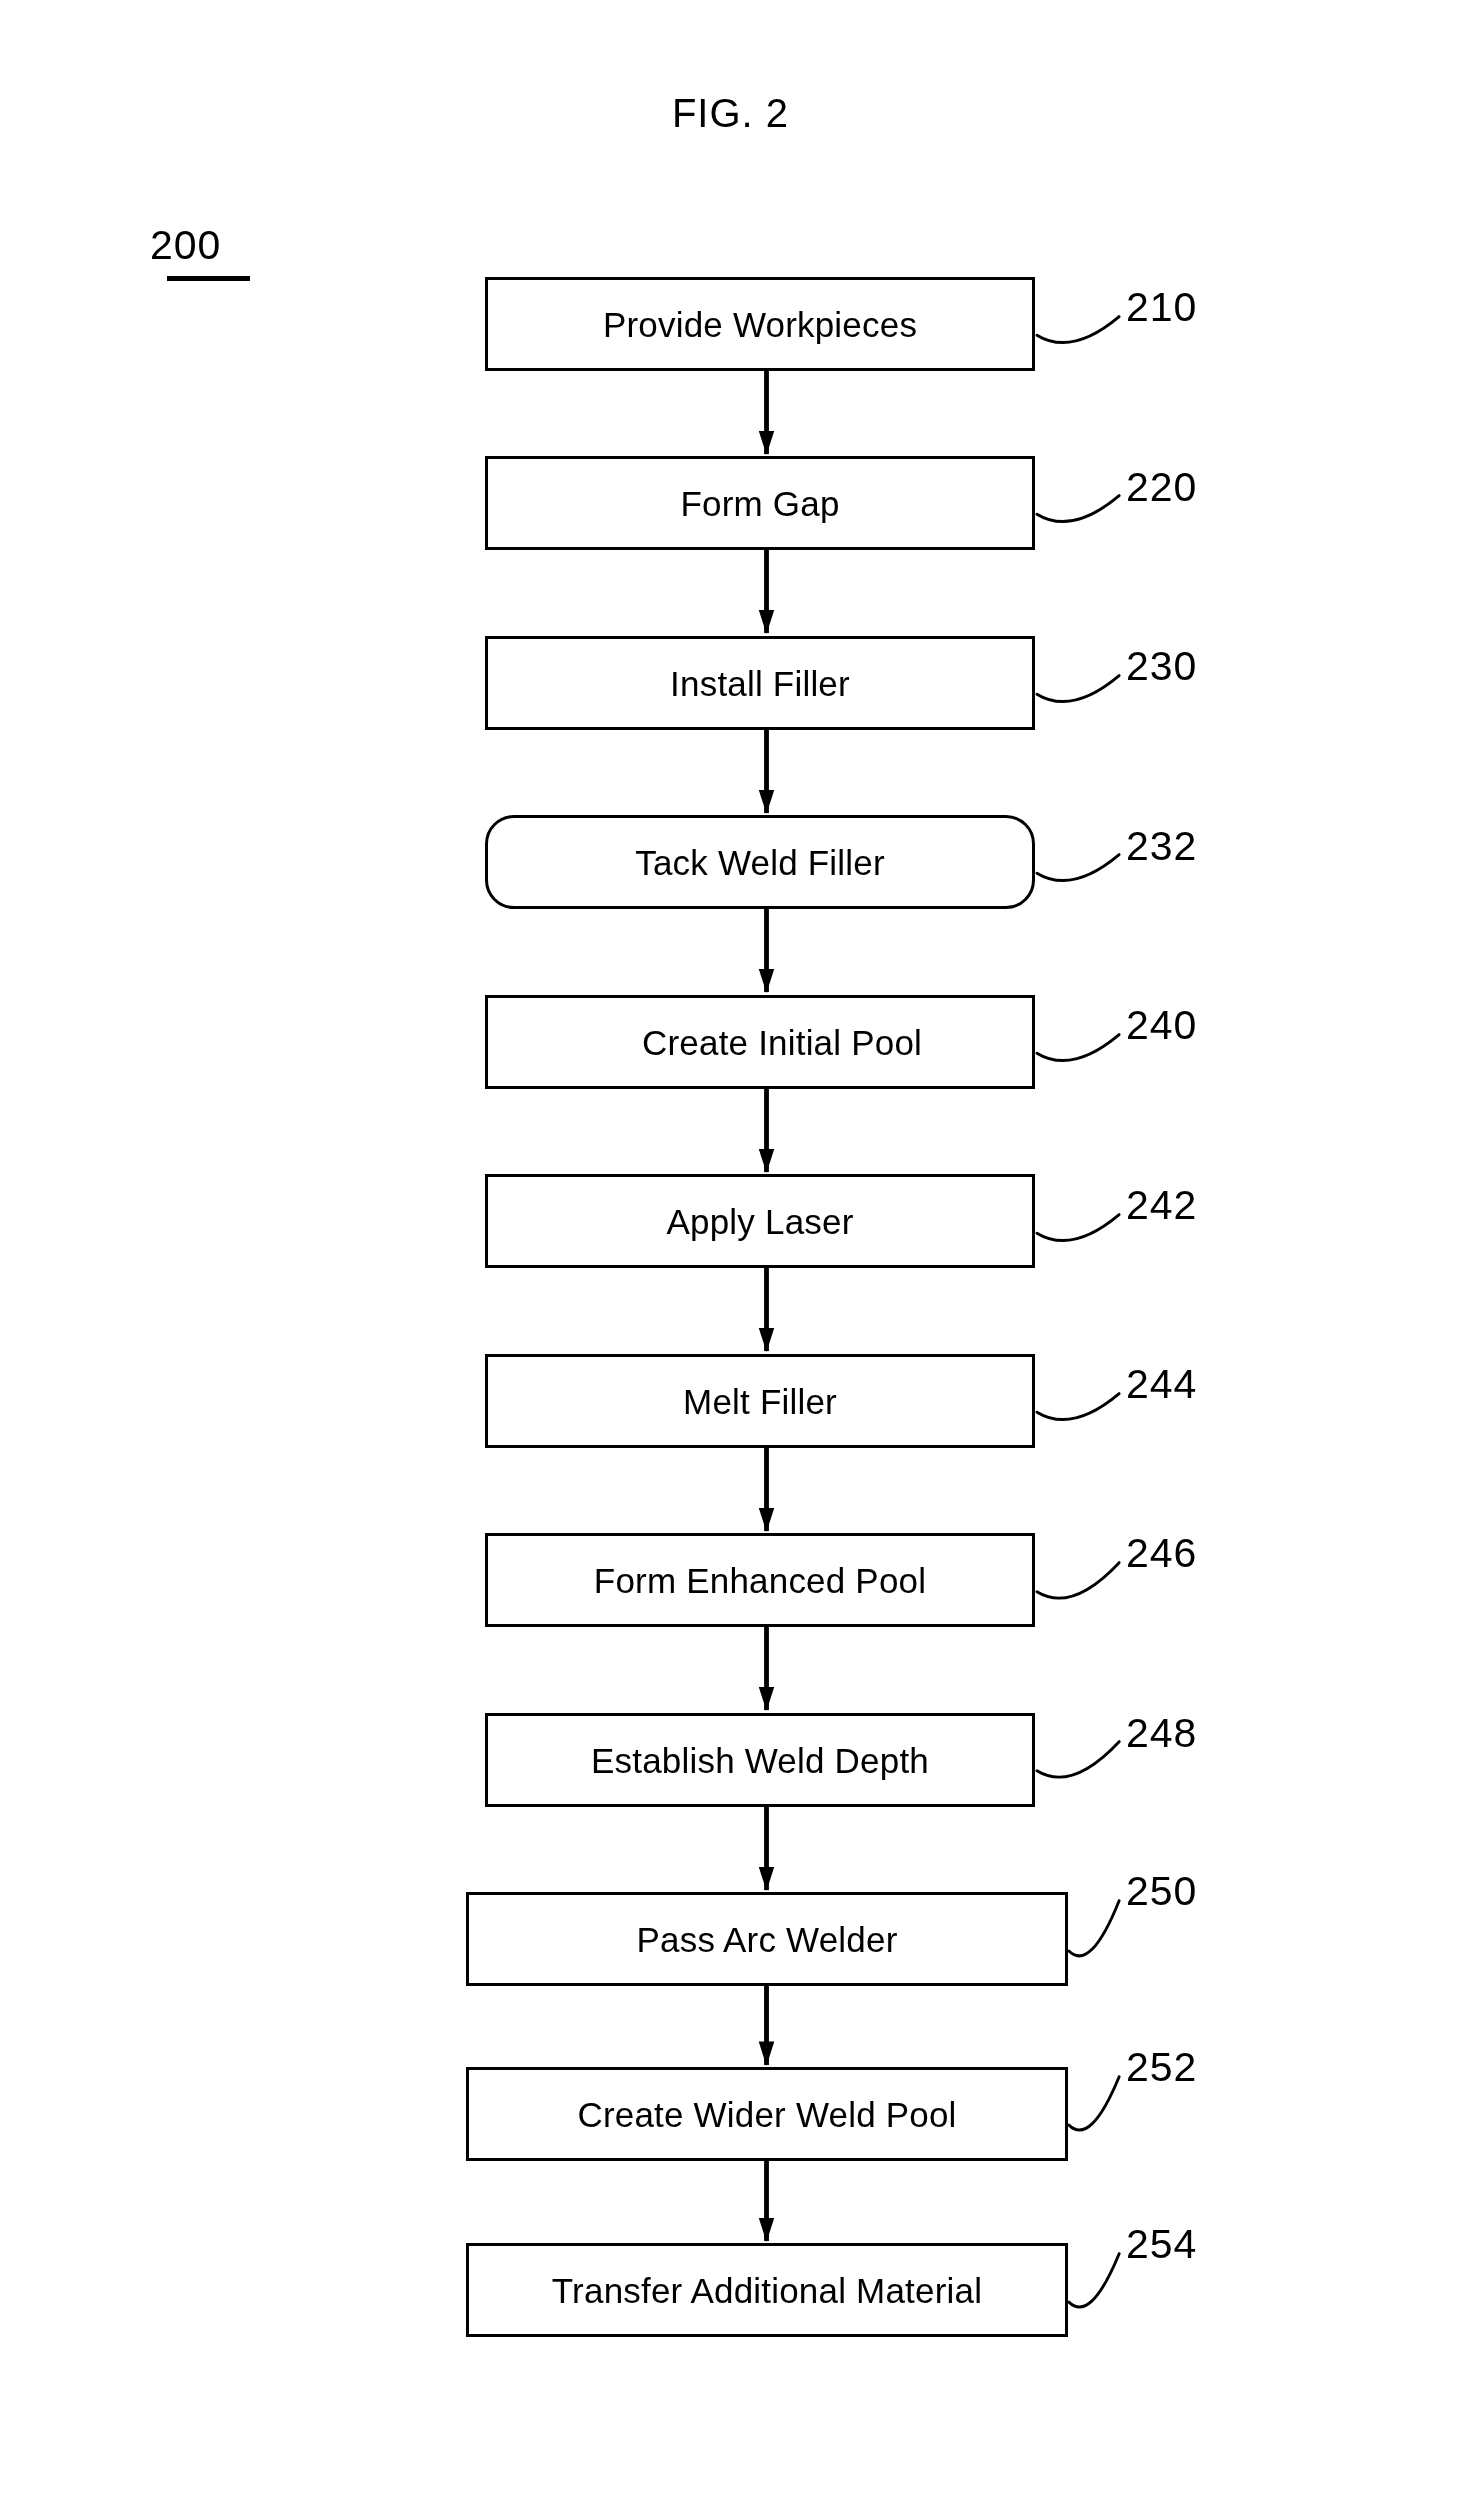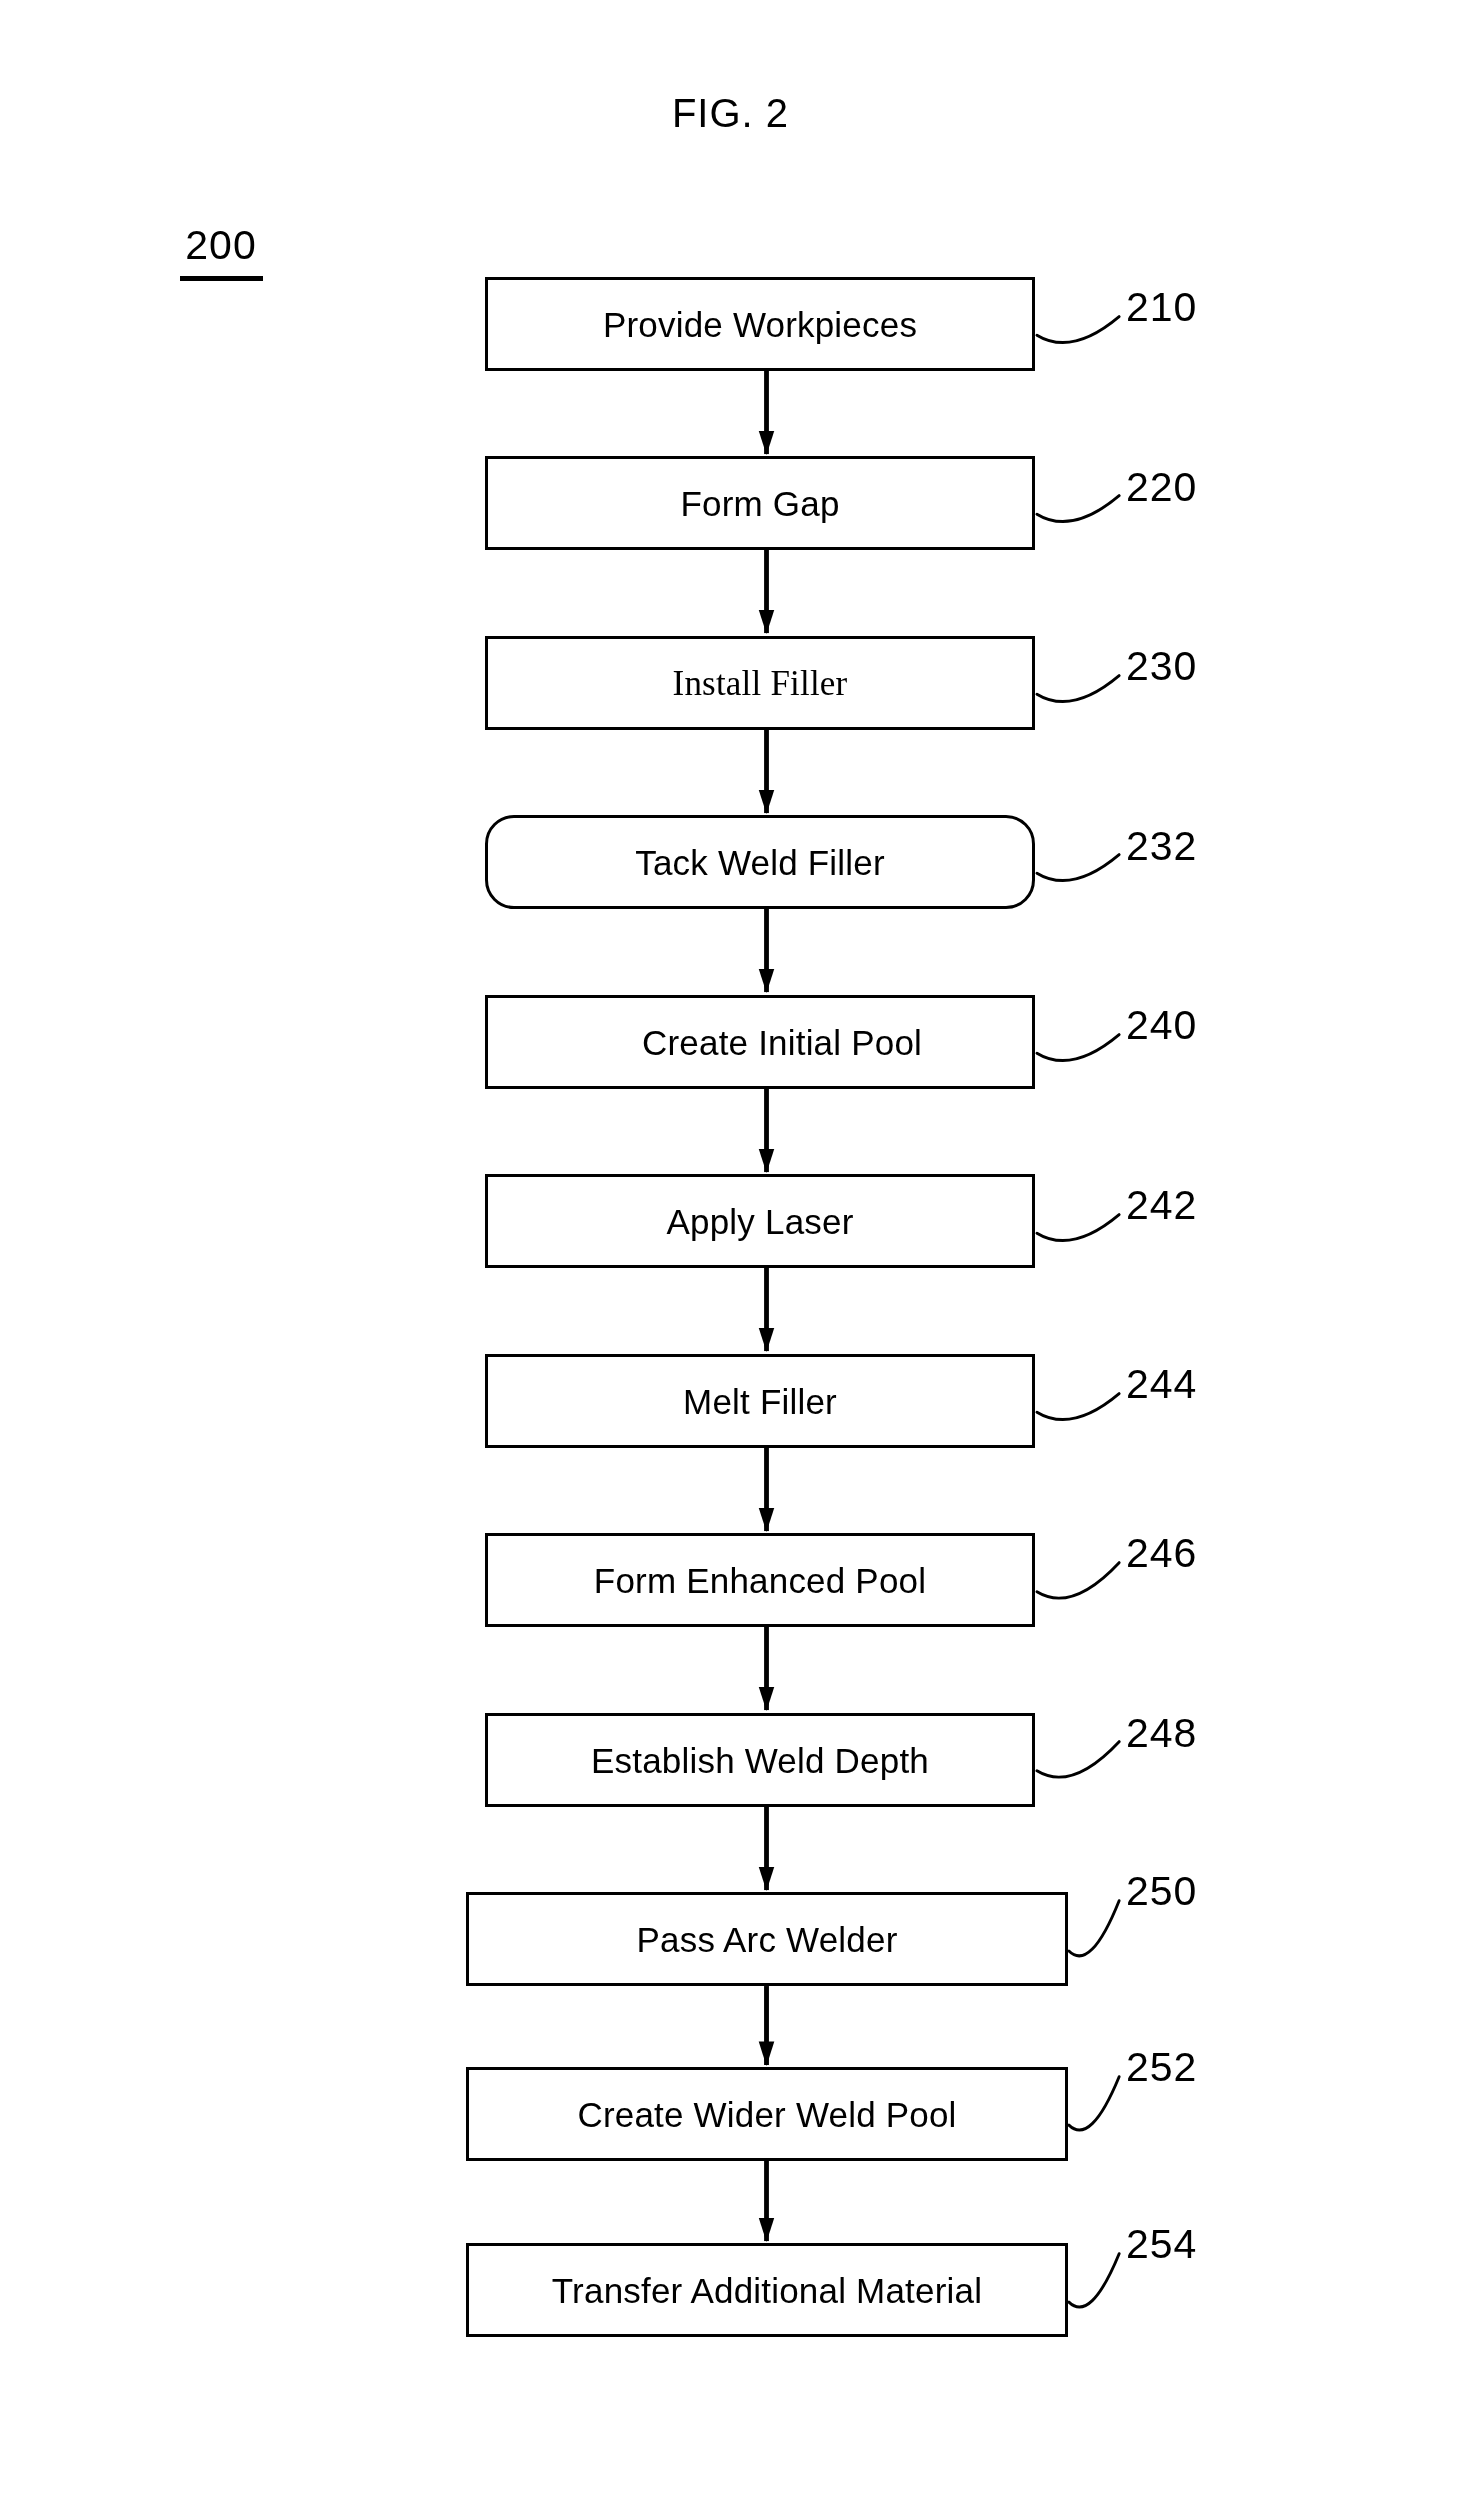--- a/index.html
+++ b/index.html
@@ -31,24 +31,23 @@
     width: 1461px;
     text-align: center;
     font-size: 40px;
     font-weight: 400;
     letter-spacing: 1px;
     line-height: 1;
   }
 
   .ref-200-wrap {
     position: absolute;
-    left: 163px;
+    left: 150px;
     top: 225px;
     width: 116px;
-    text-align: center;
   }
   .ref-200 {
     font-size: 41px;
     line-height: 1;
     letter-spacing: 1px;
     display: block;
   }
   .ref-200-underline {
     display: block;
     width: 83px;
@@ -132,21 +131,21 @@
         <svg width="88" height="78" viewBox="0 0 91 80">
           <path d="M 2 39.139999999999986 Q 38.22 61.139999999999986 87 20" fill="none" stroke="#000" stroke-width="3" stroke-linecap="round"></path>
         </svg>
       </div>
       <div class="connector" style="left: 747px; top: 550px; width: 39px; height: 85px;">
         <svg width="39" height="85" viewBox="0 0 40 88">
           <line x1="20" y1="0" x2="20" y2="86" stroke="#000" stroke-width="5"></line>
           <polygon points="20,87 12,62 28,62" fill="#000"></polygon>
         </svg>
       </div>
-      <div class="flow-box" style="left: 485px; top: 636px; width: 550px; height: 94px; font-family: Liberation Serif, serif;">
+      <div class="flow-box" style="left: 485px; top: 636px; width: 550px; height: 94px;">
         <span class="box-label">Install Filler</span>
       </div>
       <div class="ref-num" style="left: 1126px; top: 646px;">230</div>
       <div class="leader" style="left: 1035px; top: 656px; width: 88px; height: 78px;">
         <svg width="88" height="78" viewBox="0 0 91 80">
           <path d="M 2 39.139999999999986 Q 38.22 61.139999999999986 87 20" fill="none" stroke="#000" stroke-width="3" stroke-linecap="round"></path>
         </svg>
       </div>
       <div class="connector" style="left: 747px; top: 730px; width: 39px; height: 85px;">
         <svg width="39" height="85" viewBox="0 0 40 88">

